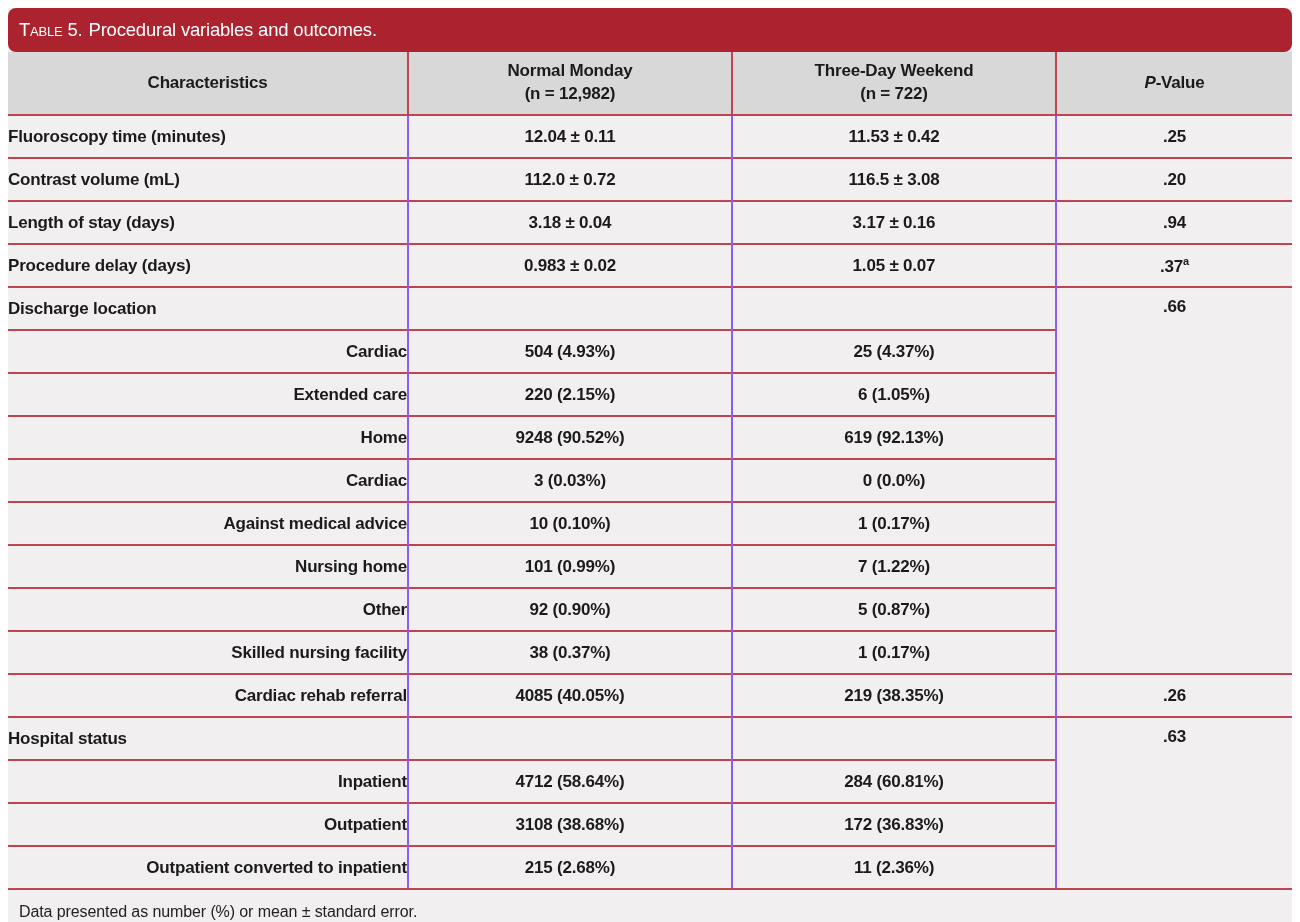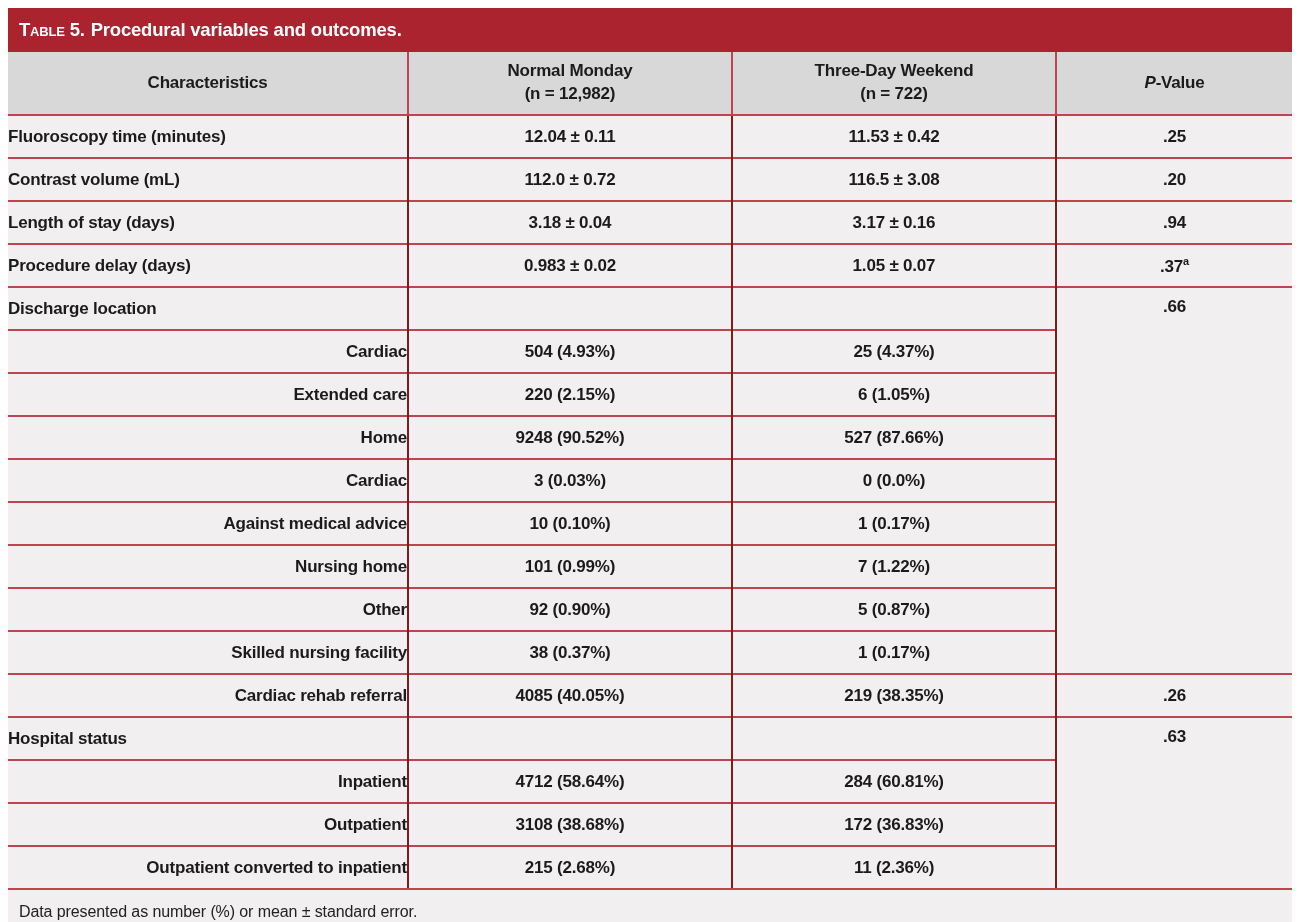--- a/index.html
+++ b/index.html
@@ -23,22 +23,23 @@
     background: #F1EFEF;
   }
   .title-bar {
     height: 44px;
     background: #AC2330;
     color: #ffffff;
     display: flex;
     align-items: center;
     padding-left: 11px;
     font-size: 18.5px;
-    font-weight: bold;
+    font-weight: normal;
     letter-spacing: -0.2px;
+    border-radius: 8px;
   }
   .title-bar .smallcaps {
     font-variant: small-caps;
     margin-right: 6px;
   }
   table.data-table {
     border-collapse: collapse;
     table-layout: fixed;
     width: 1284px;
     letter-spacing: -0.2px;
@@ -52,21 +53,21 @@
   }
   thead th {
     background: #D9D8D8;
     height: 62px;
     text-align: center;
     line-height: 1.35;
   }
   thead th.v-div { border-left: 2px solid #BE4450; }
   tbody td { background: #F1EFEF; height: 41px; }
   tbody tr td { border-top: 2px solid #BE4450; }
-  tbody td.v-div { border-left: 2px solid #7f1d1d; }
+  tbody td.v-div { border-left: 2px solid #8b5cf6; }
   td.label {
     text-align: left;
     padding-left: 10px;
   }
   td.label.indent { padding-left: 23px; text-align: right; }
   td.val { text-align: center; }
   td.pval { text-align: center; margin-top: 11px; }
   td.pval.merged {
     vertical-align: top;
     padding-top: 9px;
@@ -152,21 +153,21 @@
           <td class="val v-div">25 (4.37%)</td>
         </tr>
         <tr>
           <td class="label indent">Extended care</td>
           <td class="val v-div">220 (2.15%)</td>
           <td class="val v-div">6 (1.05%)</td>
         </tr>
         <tr>
           <td class="label indent">Home</td>
           <td class="val v-div">9248 (90.52%)</td>
-          <td class="val v-div">527 (87.66%)</td>
+          <td class="val v-div">619 (92.13%)</td>
         </tr>
         <tr>
           <td class="label indent">Cardiac</td>
           <td class="val v-div">3 (0.03%)</td>
           <td class="val v-div">0 (0.0%)</td>
         </tr>
         <tr>
           <td class="label indent">Against medical advice</td>
           <td class="val v-div">10 (0.10%)</td>
           <td class="val v-div">1 (0.17%)</td>

